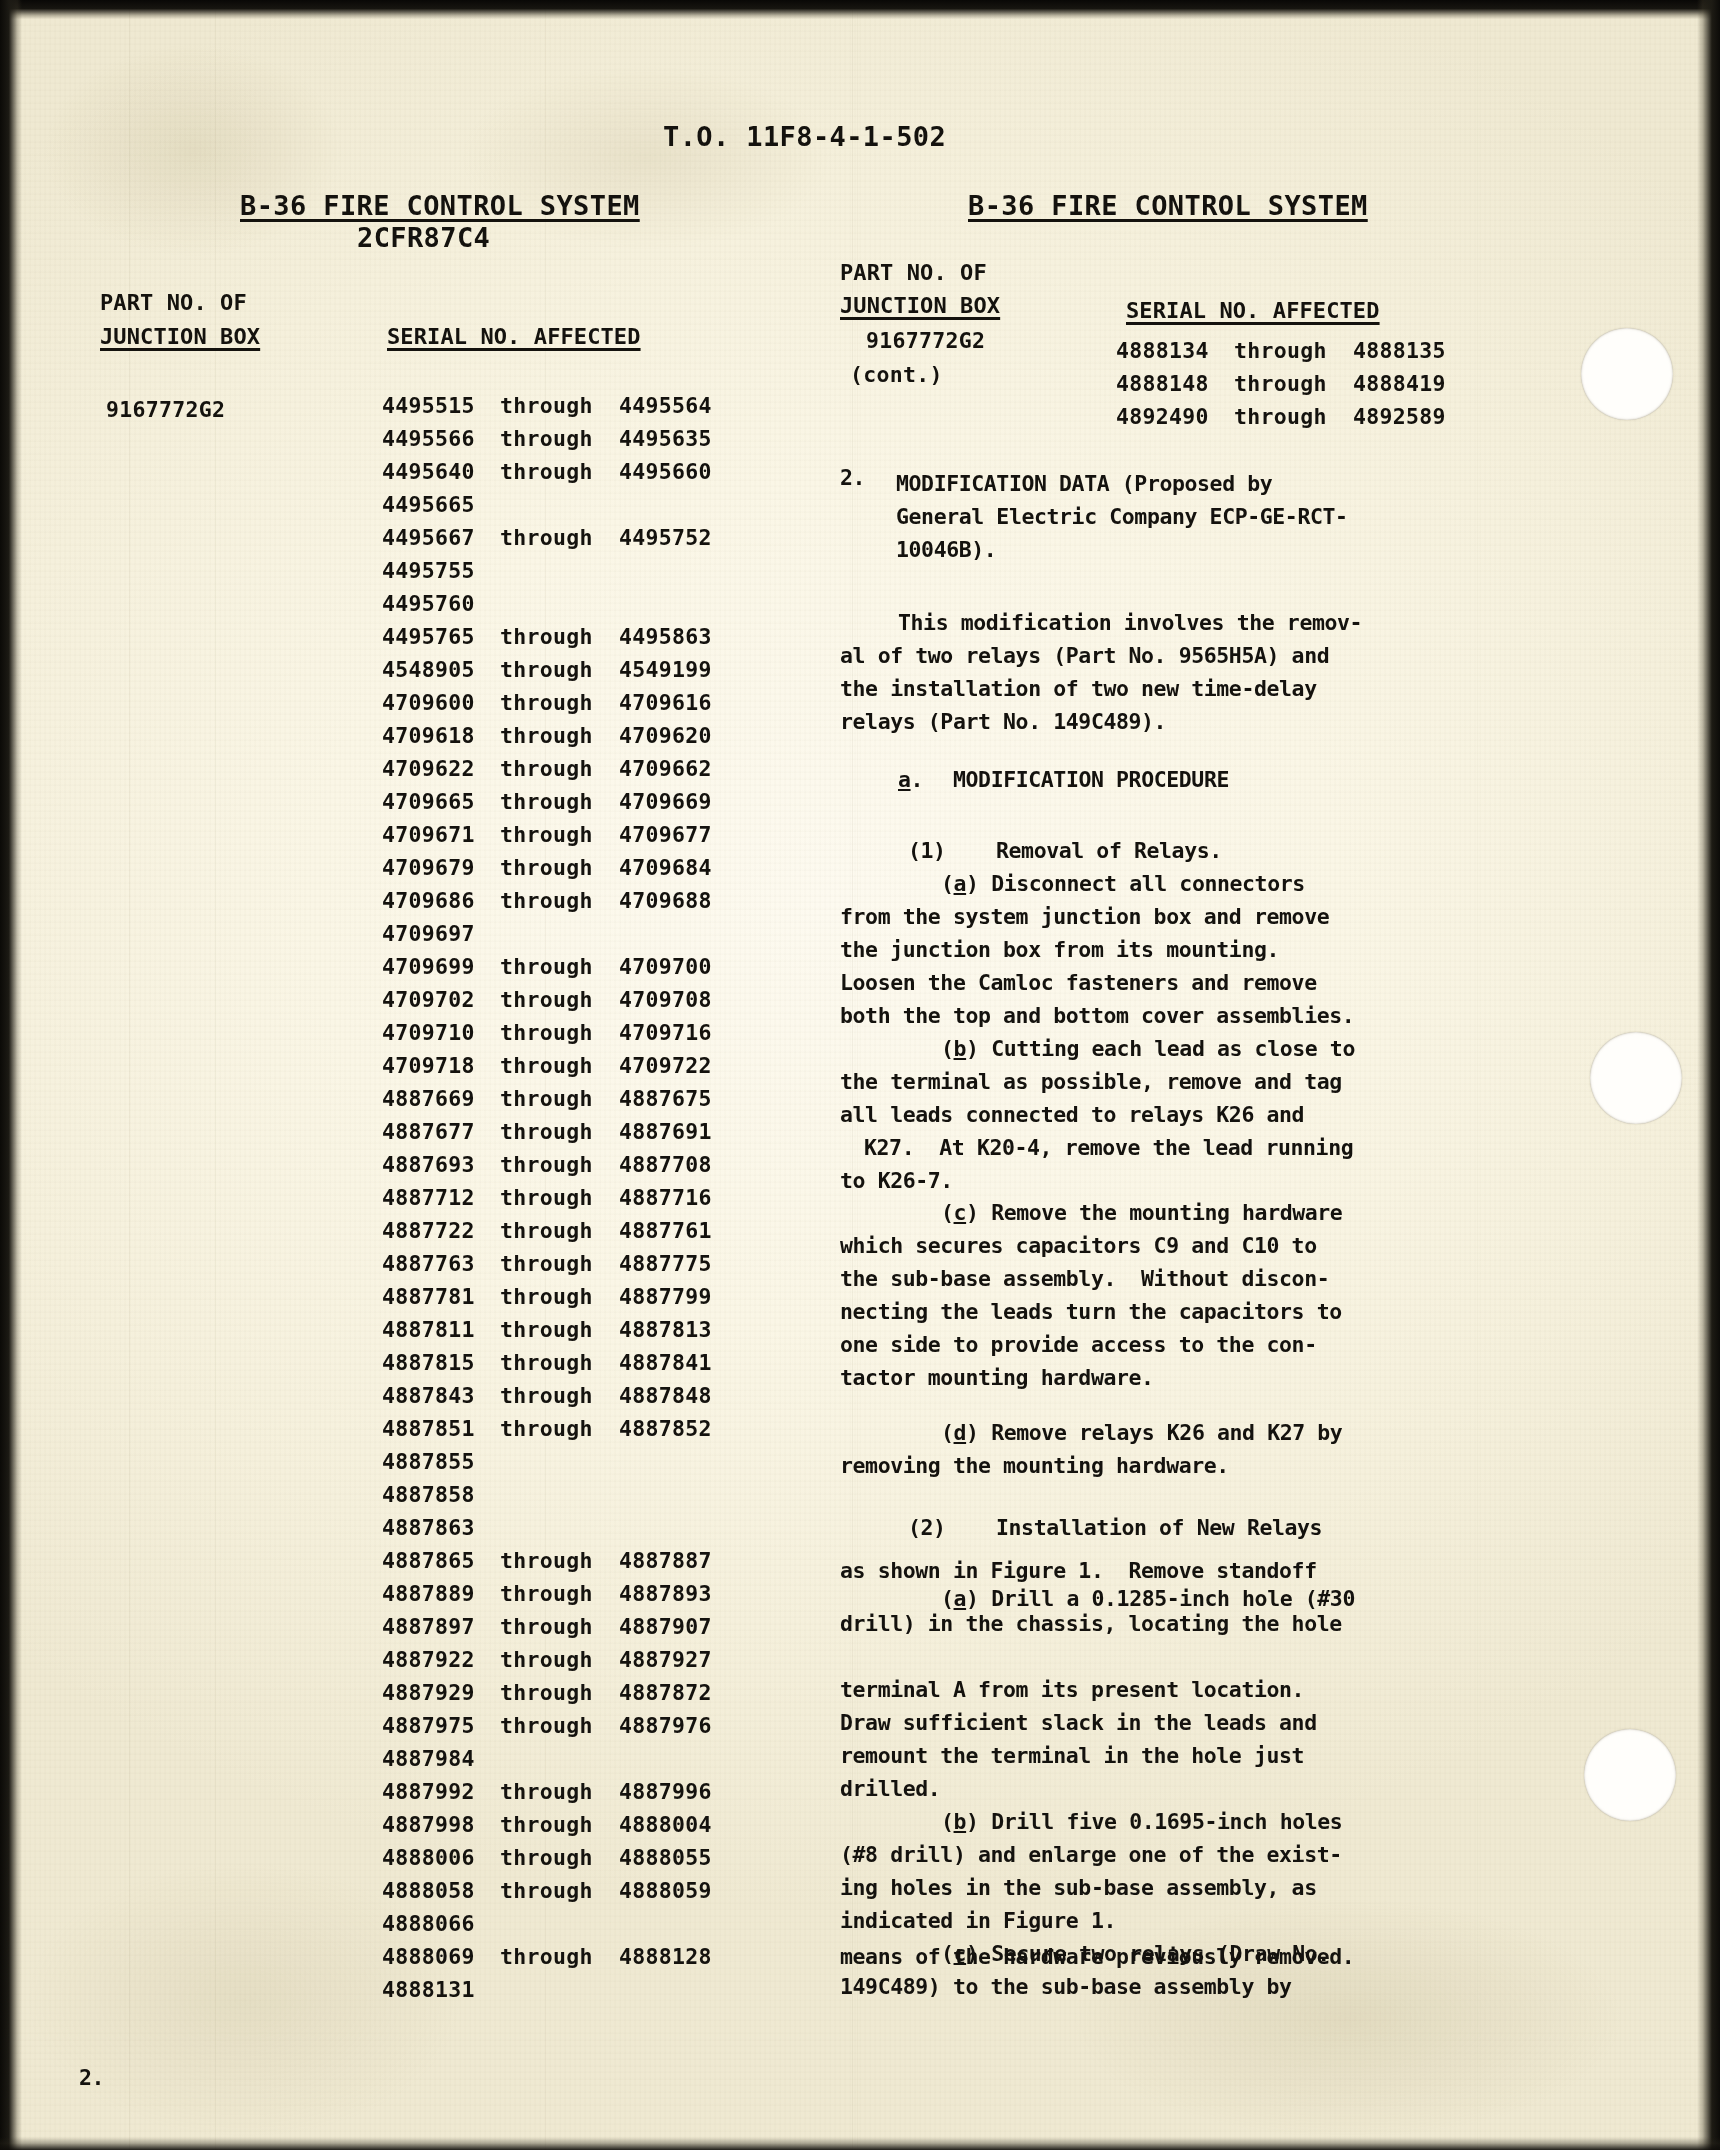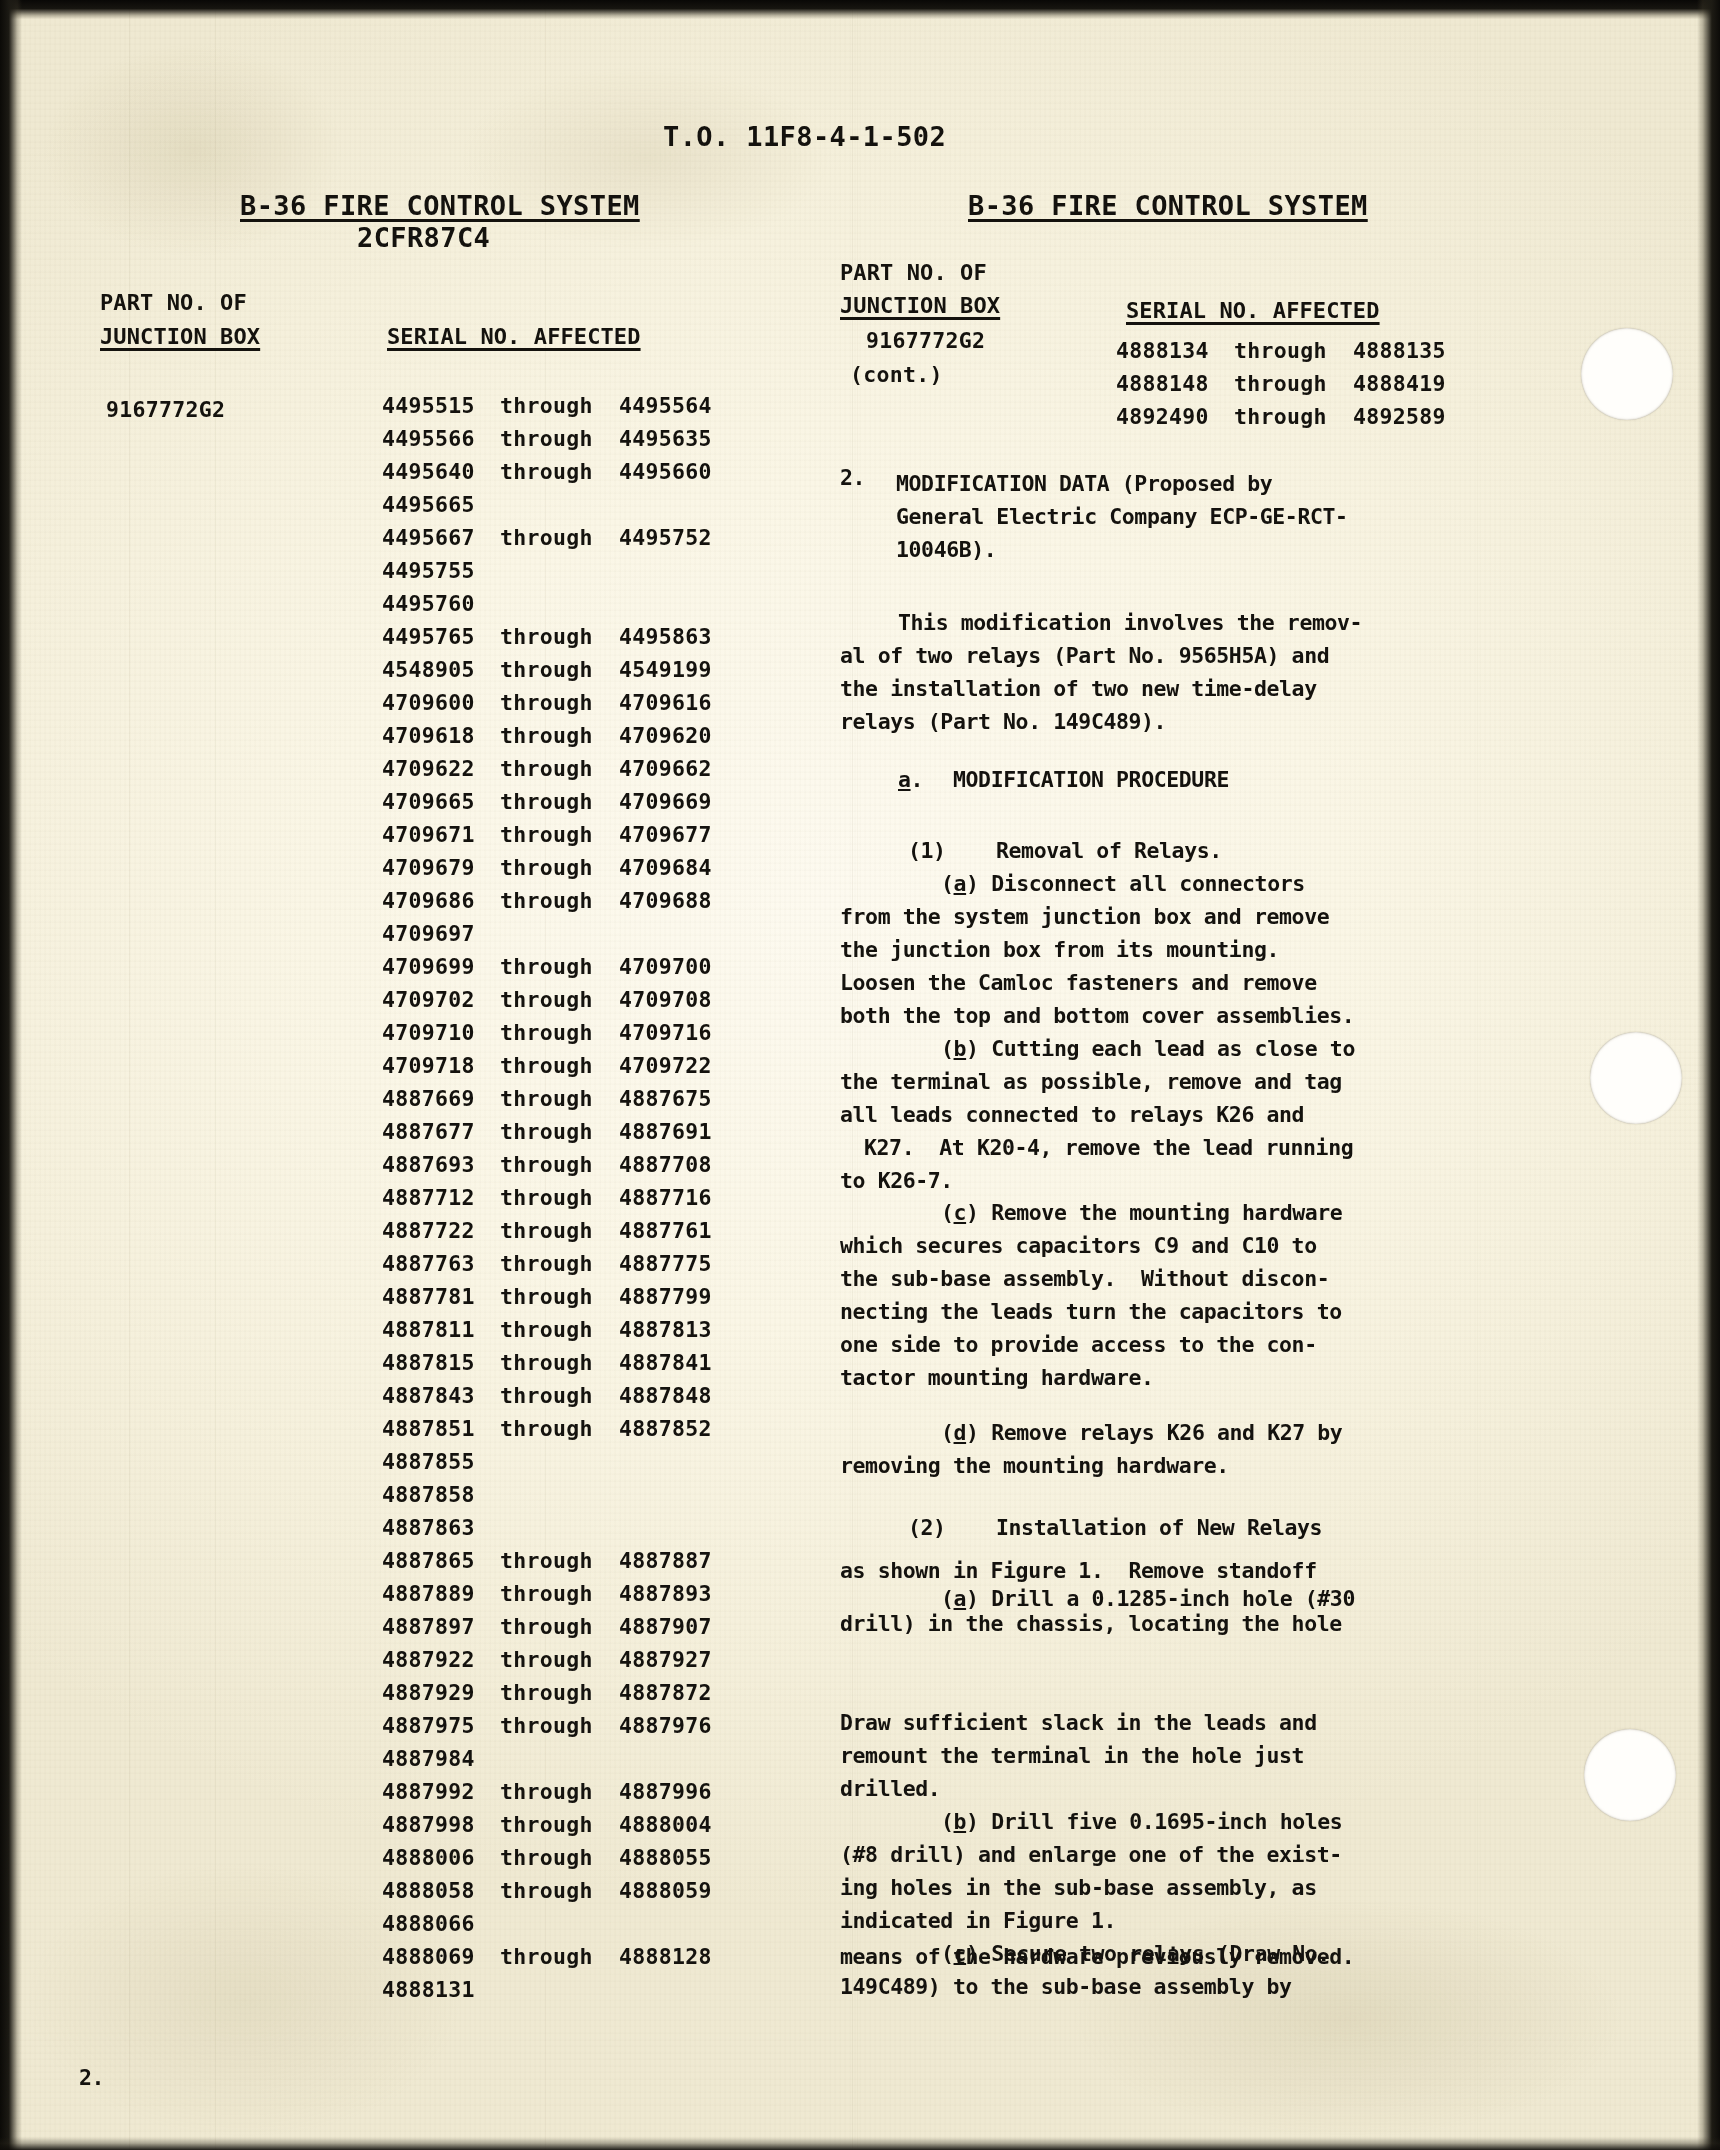--- a/index.html
+++ b/index.html
@@ -419,20 +419,21 @@
 
   <div class="para" style="left:941px; top:1416px;"><span>(</span><u class="sm">d</u><span>) Remove relays K26 and K27 by</span></div>
   <div class="para" style="left:840px; top:1449px;">removing the mounting hardware.</div>
 
   <div class="para" style="left:908px; top:1511px;">(2)</div>
   <div class="para" style="left:996px; top:1511px;">Installation of New Relays</div>
 
   <div class="para" style="left:941px; top:1574px;margin-top:8px;"><span>(</span><u class="sm">a</u><span>) Drill a 0.1285-inch hole (#30</span></div>
   <div class="para" style="left:840px; top:1607px;">drill) in the chassis, locating the hole</div>
   <div class="para" style="left:840px; top:1554px;">as shown in Figure 1.  Remove standoff</div>
+  <div class="para" style="left:840px; top:1673px;">terminal A from its present location.</div>
   <div class="para" style="left:840px; top:1706px;">Draw sufficient slack in the leads and</div>
   <div class="para" style="left:840px; top:1739px;">remount the terminal in the hole just</div>
   <div class="para" style="left:840px; top:1772px;">drilled.</div>
 
   <div class="para" style="left:941px; top:1805px;"><span>(</span><u class="sm">b</u><span>) Drill five 0.1695-inch holes</span></div>
   <div class="para" style="left:840px; top:1838px;">(#8 drill) and enlarge one of the exist-</div>
   <div class="para" style="left:840px; top:1871px;">ing holes in the sub-base assembly, as</div>
   <div class="para" style="left:840px; top:1904px;">indicated in Figure 1.</div>
 
   <div class="para" style="left:941px; top:1937px;"><span>(</span><u class="sm">c</u><span>) Secure two relays (Draw No.</span></div>

